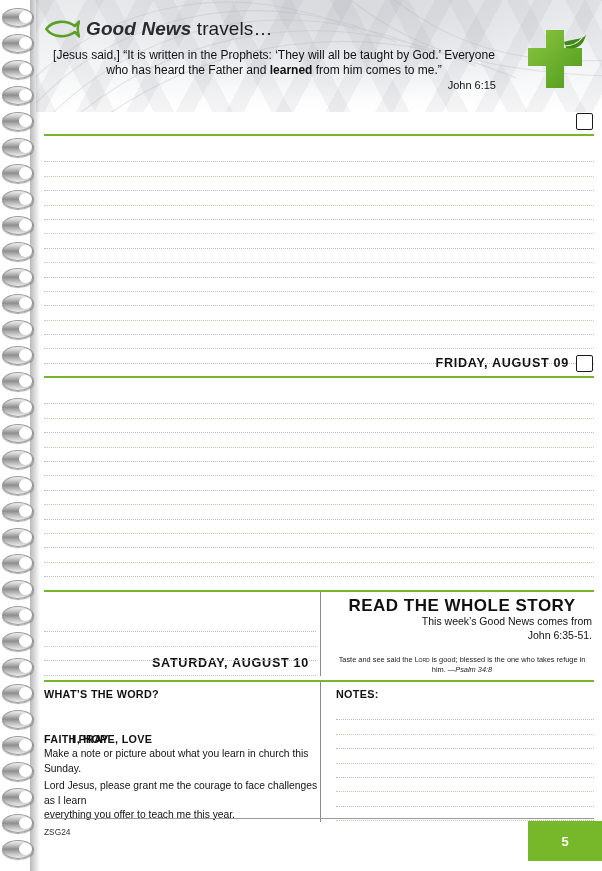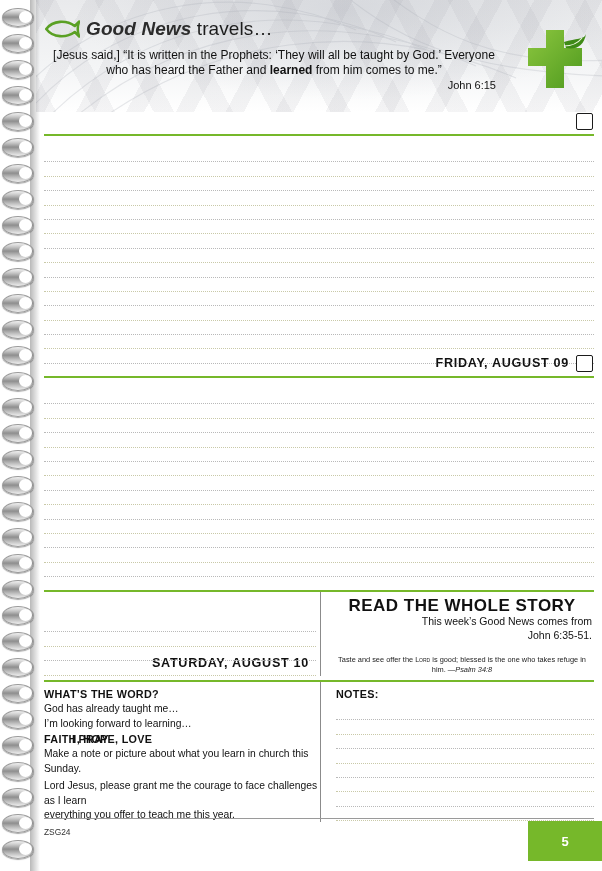--- a/index.html
+++ b/index.html
@@ -377,32 +377,28 @@
       </div>
 
     <div class="divider-v" style="left:284px; top:592px; height:84px;"></div>
 
     <div class="read-title" style="left:296px; top:596px;">READ THE WHOLE STORY</div>
     <div class="read-sub" style="left:296px; top:614px;">
       <span>This week’s Good News comes from</span><br>
       <span>John 6:35-51.</span>
     </div>
     <div class="read-quote" style="left:301px; top:655px;">
-      <span>Taste and see offer the </span><span class="smallcap">Lord</span><span> is good; blessed is the one who takes refuge in him.</span>
+      <span>Taste and see said the </span><span class="smallcap">Lord</span><span> is good; blessed is the one who takes refuge in him.</span>
       <i>—Psalm 34:8</i>
     </div>
 
     <div class="rule-green" style="top:680px;"></div>
     <div class="divider-v" style="left:284px; top:682px; height:140px;"></div>
 
     <div class="qa-head" style="left:8px; top:688px;">WHAT’S THE WORD?</div>
-    <div class="qa-text" style="left:8px; top:702px; width:268px;">
-      <span>God has already taught me…</span><br>
-      <span>I’m looking forward to learning…</span>
-    </div>
 
     <div class="qa-head" style="left:8px; top:733px;">FAITH, HOPE, LOVE</div>
     <div class="qa-text" style="left:8px; top:747px; width:272px;">
       <span>Make a note or picture about what you learn in church this Sunday.</span>
     </div>
 
     <div class="qa-head" style="left:8px; top:733px;padding-left:28px;">I PRAY</div>
     <div class="qa-text" style="left:8px; top:779px; width:276px;">
       <span>Lord Jesus, please grant me the courage to face challenges as I learn</span><br>
       <span>everything you offer to teach me this year.</span>

